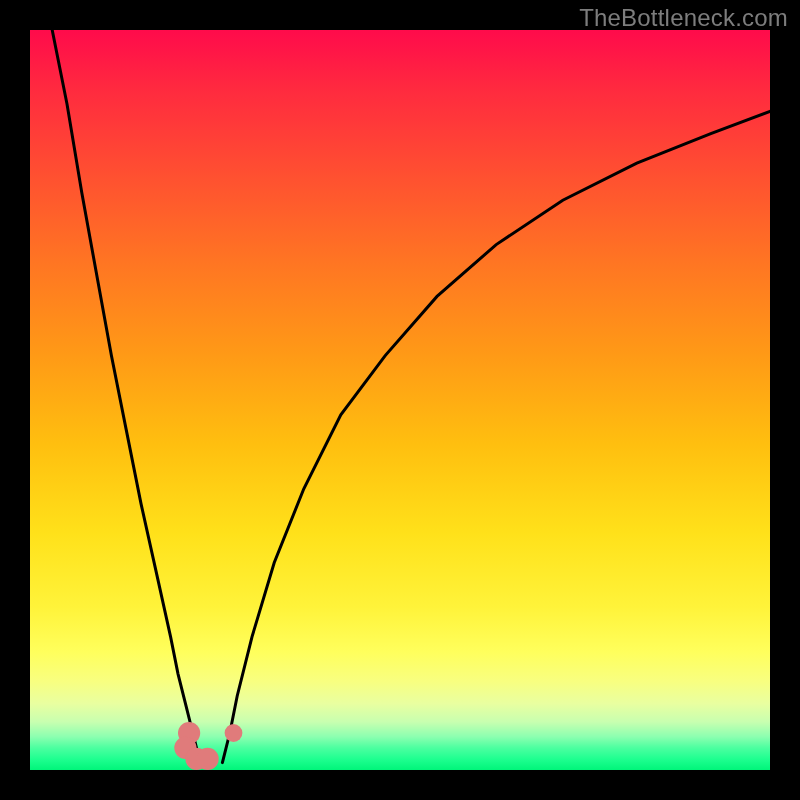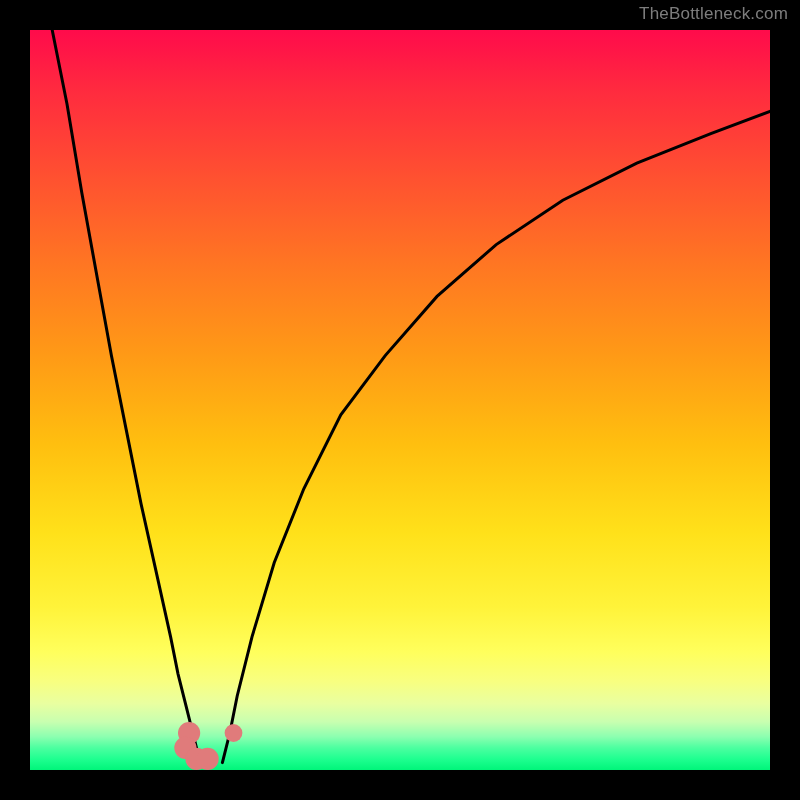--- a/index.html
+++ b/index.html
@@ -51,21 +51,21 @@
   }
   svg.curves {
     position: absolute;
     inset: 0;
   }
   .watermark {
     position: absolute;
     top: 4px;
     right: 12px;
     color: #7d7d7d;
-    font-size: 17px;
+    font-size: 24px;
     font-weight: 500;
     letter-spacing: 0.2px;
     user-select: none;
   }
 </style>
 </head>
 <body>
 
 <div class="frame">
 

